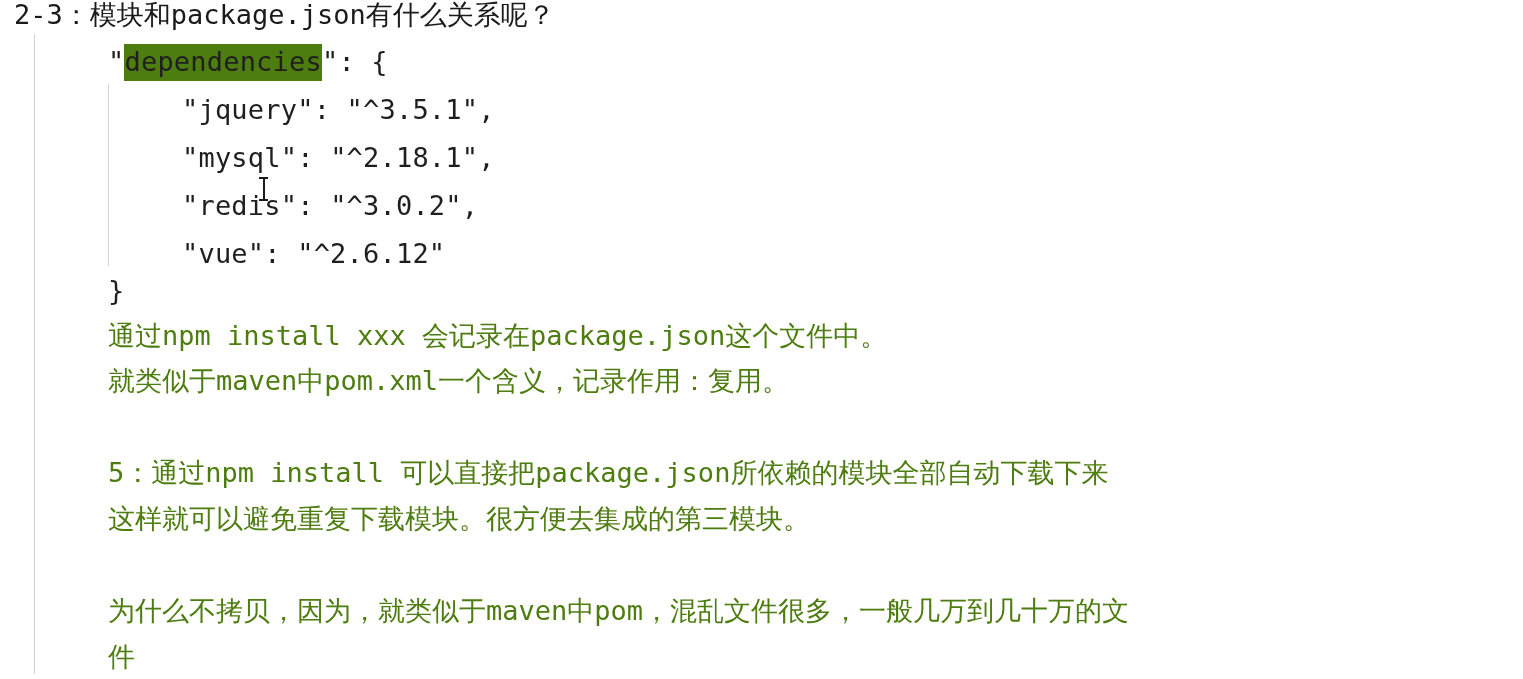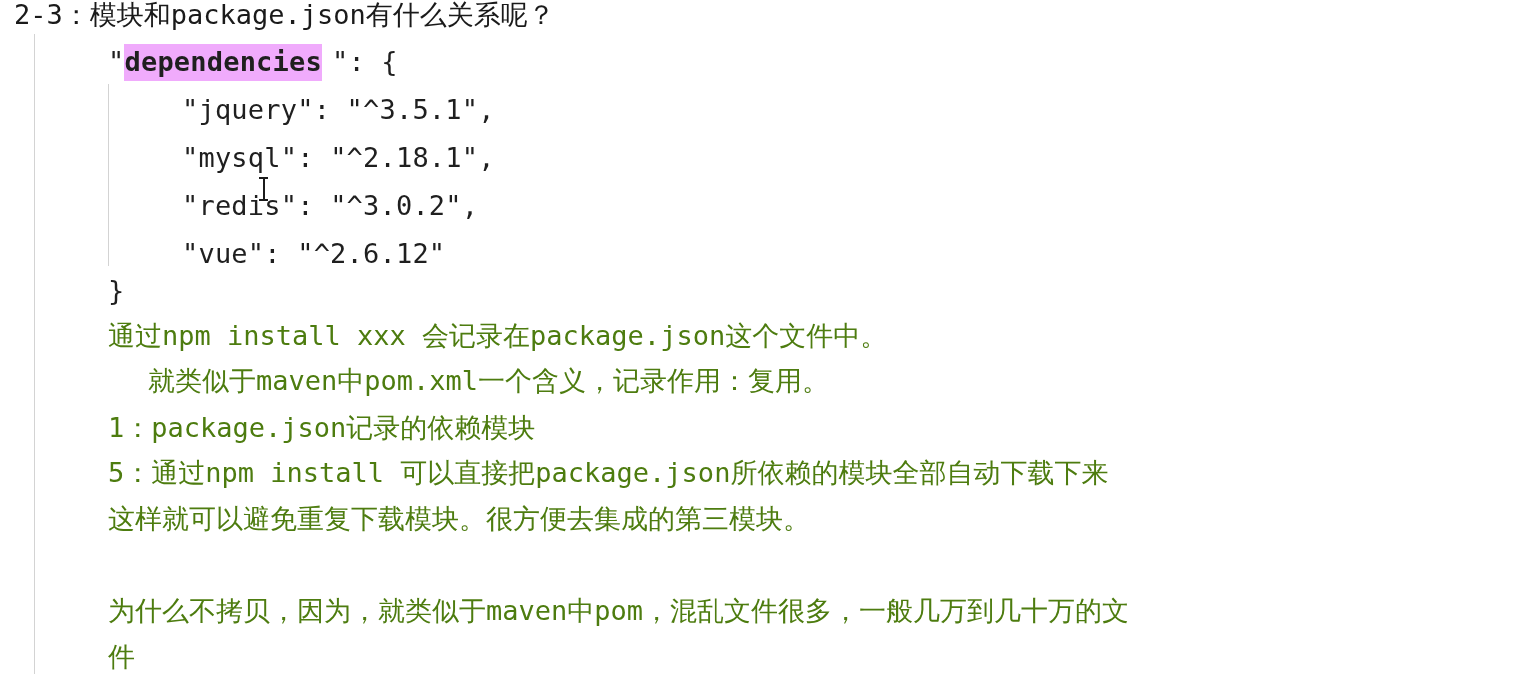--- a/index.html
+++ b/index.html
@@ -66,37 +66,36 @@
 
   
   #line-heading       { top: 1px;   left: 14px;  }
   #line-dep-open      { top: 48px;  left: 108px; }
   #line-jquery        { top: 96px;  left: 108px; }
   #line-mysql         { top: 144px; left: 108px; }
   #line-redis         { top: 192px; left: 108px; }
   #line-vue           { top: 240px; left: 108px; }
   #line-close-brace   { top: 277px; left: 108px; }
   #line-note-1        { top: 322px; left: 108px; }
-  #line-note-2        { top: 367px; left: 108px; margin-left: 40px; }
+  #line-note-2        { top: 367px; left: 108px; }
   #line-point-1       { top: 414px; left: 108px; }
   #line-point-2       { top: 459px; left: 108px; }
   #line-point-2-cont  { top: 505px; left: 108px; }
   #line-point-3       { top: 551px; left: 108px; }
   #line-point-3-cont  { top: 597px; left: 108px; }
   #line-point-3-tail  { top: 643px; left: 108px; }
 
   
   .obj-indent { padding-left: 74px; }
 
   
   .selection-highlight {
-    background: #f0abfc;
+    background: #4d7c0f;
     padding: 2px 0 4px 0;
-    margin: -2px 10px -4px 0;
-    font-weight: bold;
+    margin: -2px 0 -4px 0;
   }
 
   
   #mouse-ibeam {
     position: absolute;
     left: 259px;
     top: 176px;
     width: 9px;
     height: 26px;
     pointer-events: none;
@@ -135,21 +134,20 @@
 
   <div class="line code obj-indent" id="line-redis"><span>"redis"</span><span>: </span><span>"^3.0.2",</span></div>
 
   <div class="line code obj-indent" id="line-vue"><span>"vue"</span><span>: </span><span>"^2.6.12"</span></div>
 
   <div class="line code" id="line-close-brace">}</div>
 
   <div class="line prose" id="line-note-1">通过npm install xxx 会记录在package.json这个文件中。</div>
   <div class="line prose" id="line-note-2">就类似于maven中pom.xml一个含义，记录作用：复用。</div>
 
-  <div class="line prose" id="line-point-1">1：package.json记录的依赖模块</div>
   <div class="line prose" id="line-point-2">5：通过npm install 可以直接把package.json所依赖的模块全部自动下载下来</div>
   <div class="line prose" id="line-point-2-cont">这样就可以避免重复下载模块。很方便去集成的第三模块。</div>
   <div class="line prose" id="line-point-3-cont">为什么不拷贝，因为，就类似于maven中pom，混乱文件很多，一般几万到几十万的文</div>
   <div class="line prose" id="line-point-3-tail">件</div>
 
   <div id="mouse-ibeam">
     <div class="cap-top"></div>
     <div class="stem"></div>
     <div class="cap-bottom"></div>
   </div>

